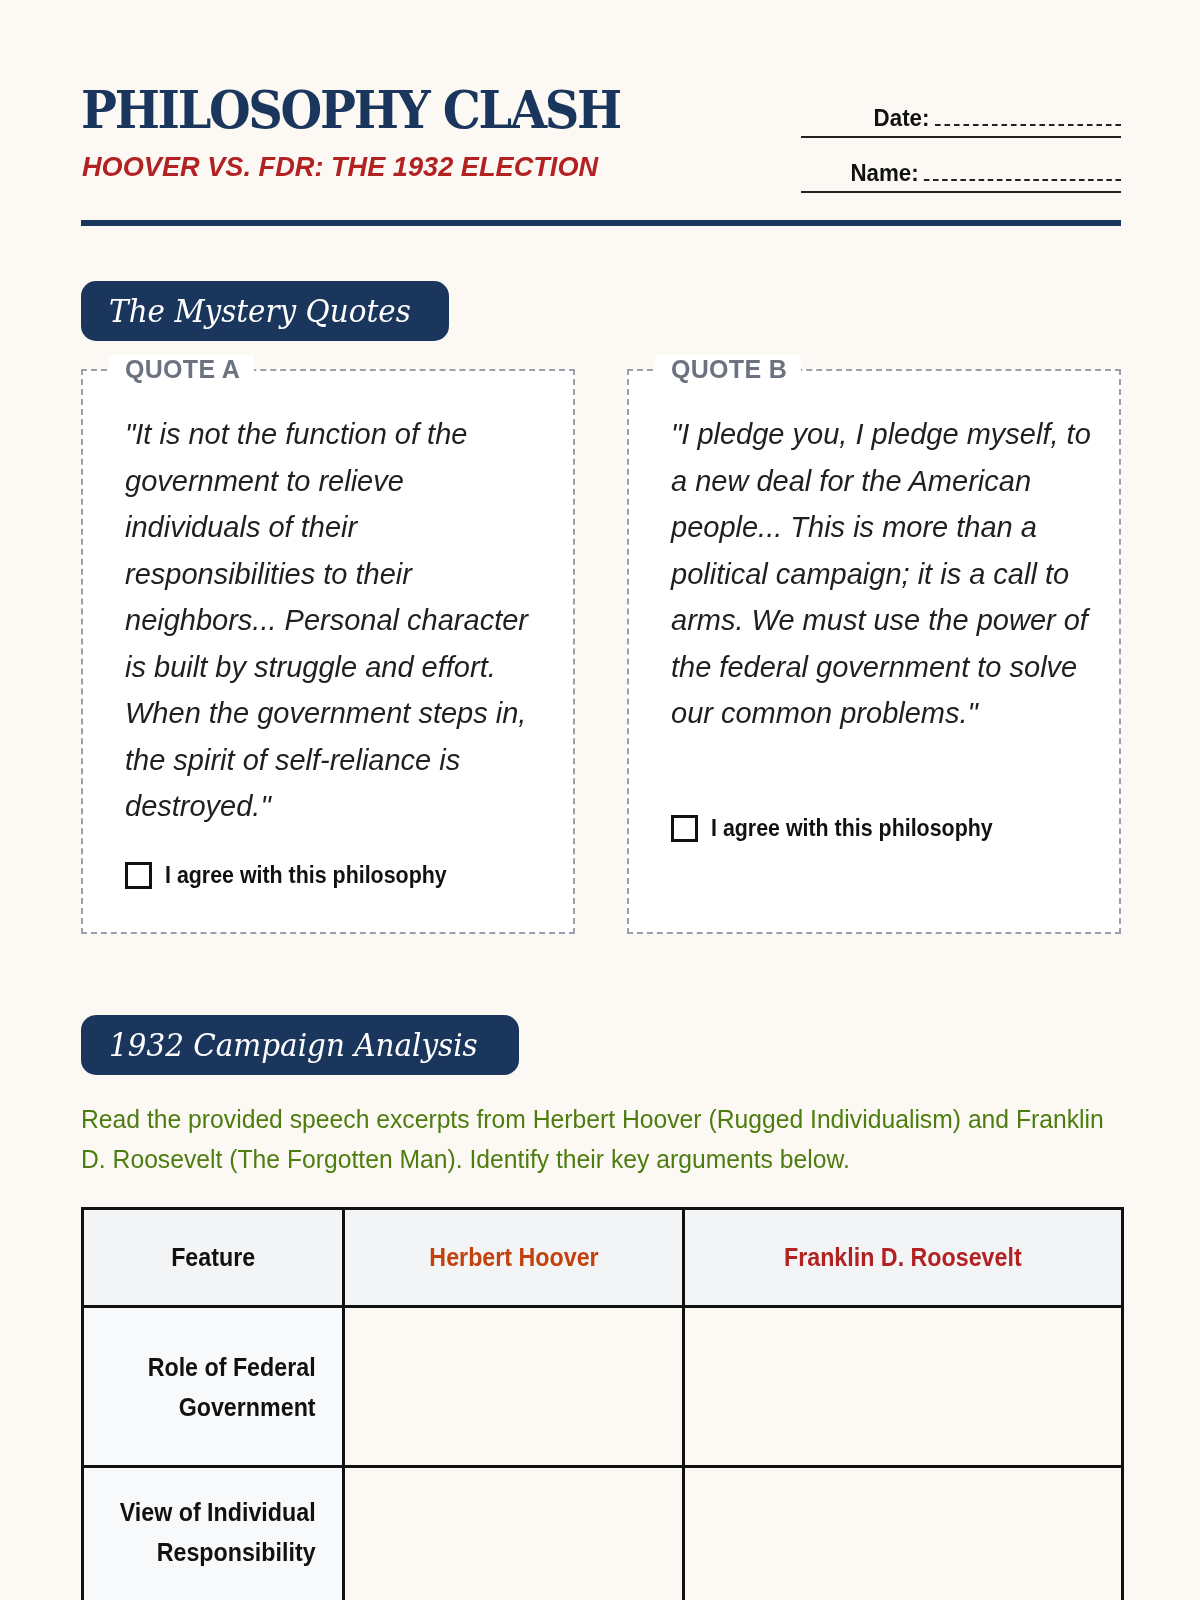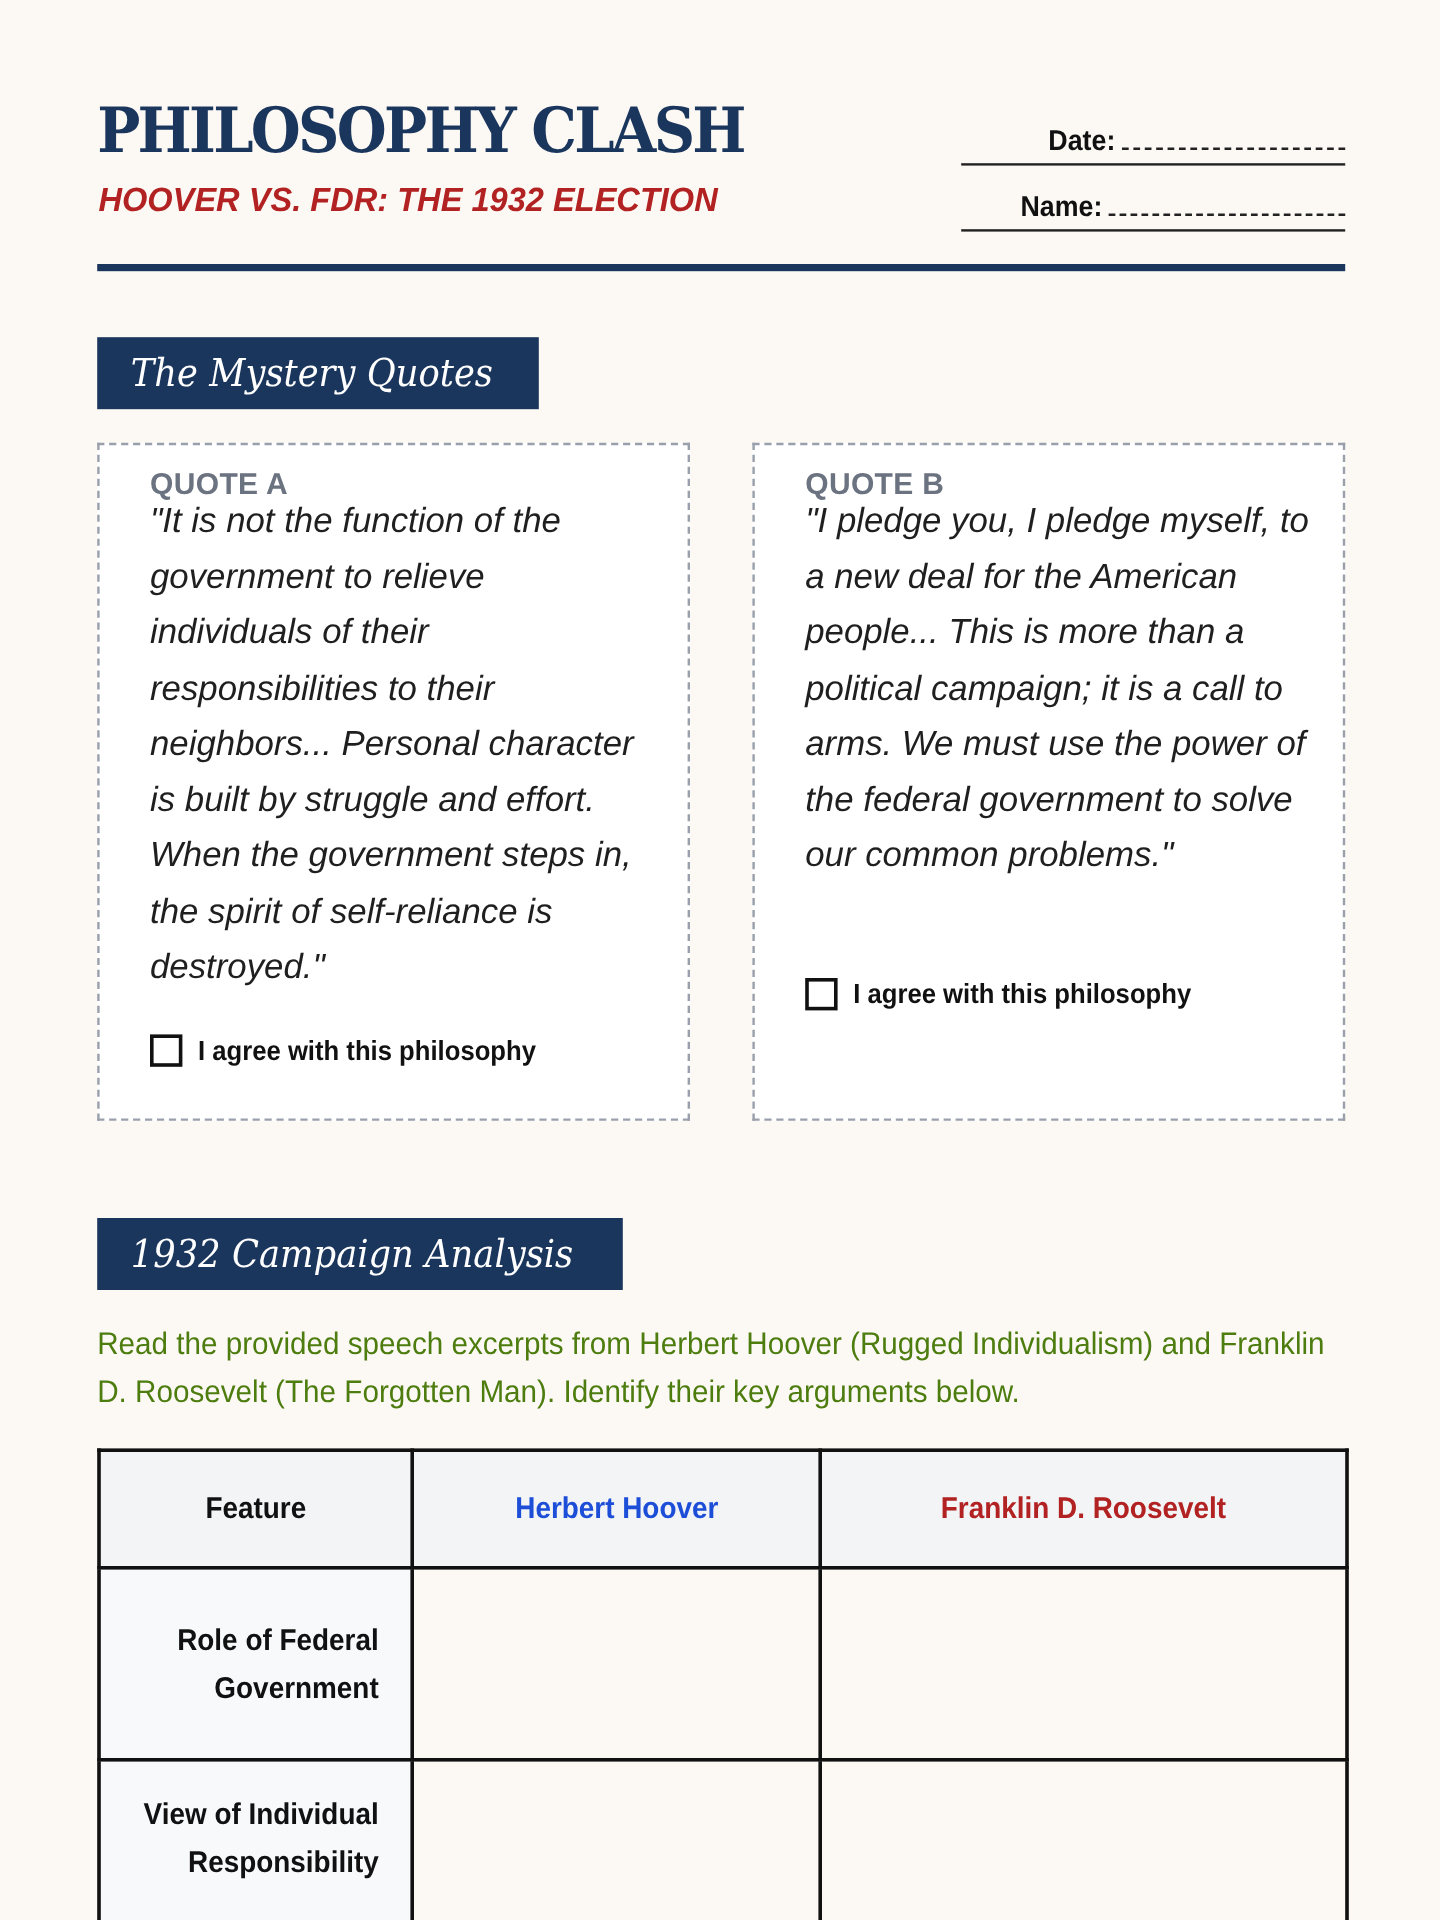--- a/index.html
+++ b/index.html
@@ -102,20 +102,21 @@
     position: absolute;
     background: #1b365d;
     color: #ffffff;
     font-family: "DejaVu Serif", serif;
     font-style: italic;
     font-size: 32px;
     height: 60px;
     line-height: 60px;
     padding: 0 26px 0 28px;
     white-space: nowrap;
+    border-radius: 15px;
   }
   .banner span {
     display: inline-block;
     transform: scaleX(0.92);
     transform-origin: left center;
   }
   .banner-quotes { left: 0; top: 281px; width: 368px; }
   .banner-analysis { left: 0; top: 1015px; width: 438px; }
 
   
@@ -134,21 +135,20 @@
     top: -16px;
     left: 26px;
     background: #ffffff;
     padding: 0 14px 0 16px;
     font-family: "Liberation Sans", sans-serif;
     font-weight: bold;
     font-size: 25px;
     color: #6b7280;
     line-height: 28px;
     letter-spacing: 0.3px;
-    margin-top: 35px;
   }
   .quote-text {
     position: absolute;
     left: 42px;
     top: 40px;
     width: 420px;
     font-family: "Liberation Sans", sans-serif;
     font-style: italic;
     font-size: 29px;
     line-height: 46.5px;
@@ -223,21 +223,21 @@
     vertical-align: middle;
   }
   .analysis-table th .th-text {
     display: inline-block;
     transform: scaleX(0.93);
   }
   .col-feature { width: 261px; }
   .col-hoover { width: 340px; }
   .col-fdr { width: 439px; }
   .th-feature { color: #111; }
-  .th-hoover { color: #1d4ed8; }
+  .th-hoover { color: #c2410c; }
   .th-fdr { color: #b22222; }
   .analysis-table td {
     vertical-align: middle;
     background: #fcf9f4;
   }
   .analysis-table td.feature-cell {
     background: #f8f9fb;
     padding: 0 20px 0 27px;
     font-family: "Liberation Sans", sans-serif;
     font-weight: bold;

